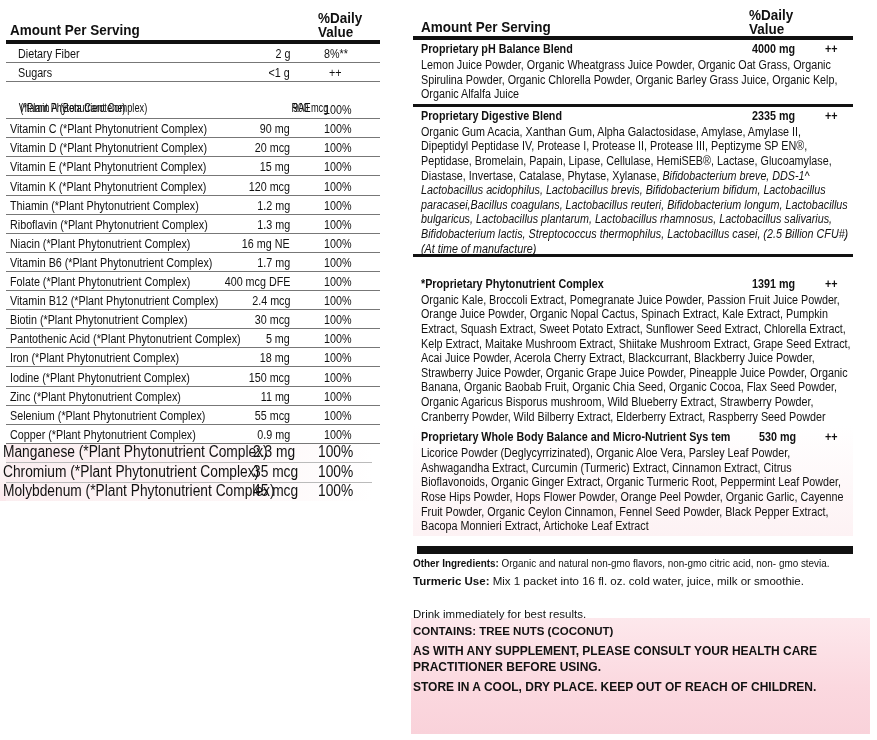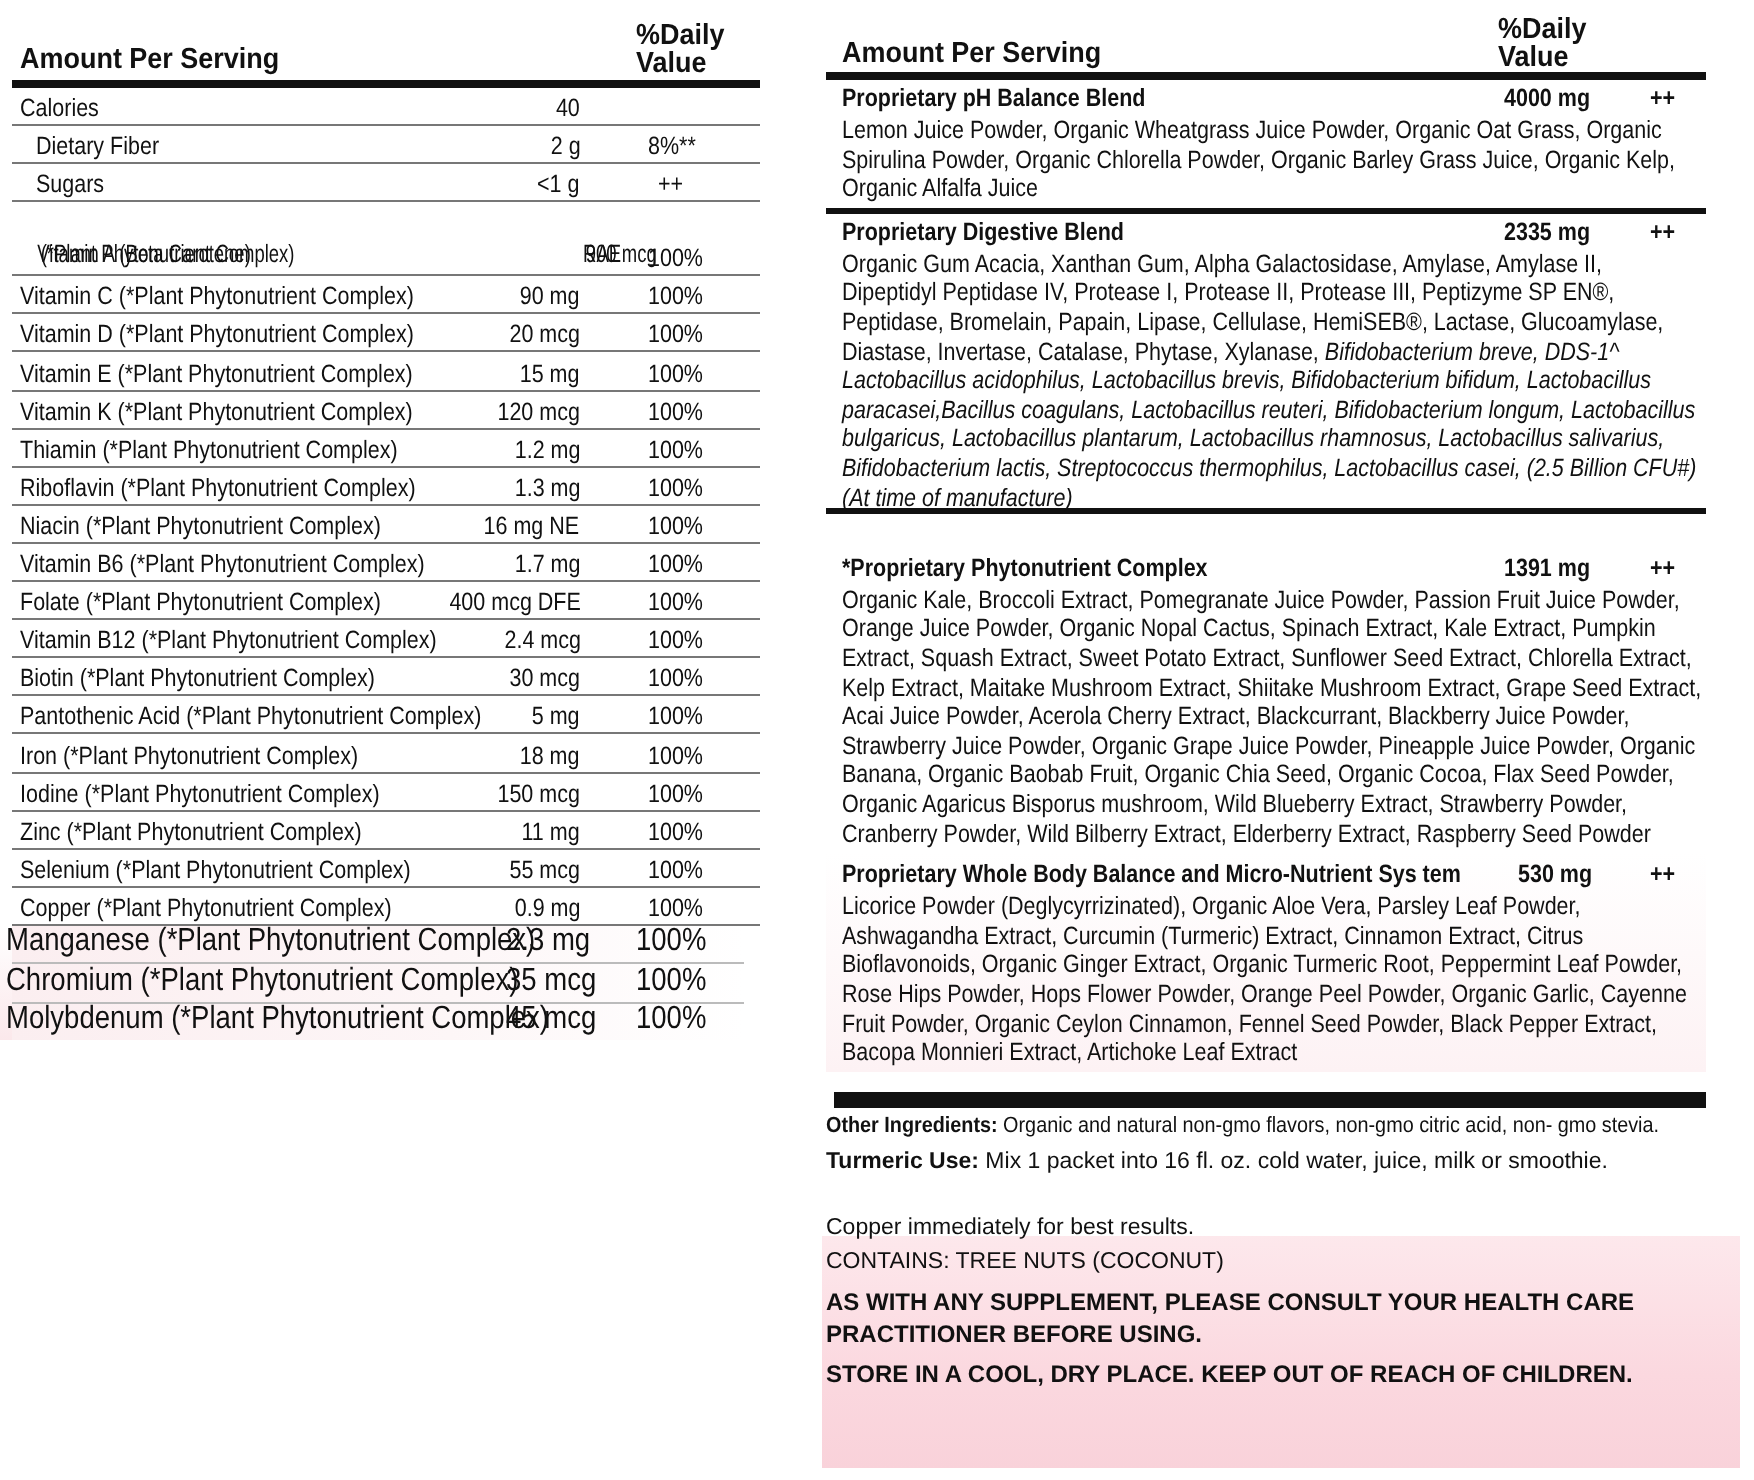--- a/index.html
+++ b/index.html
@@ -45,40 +45,35 @@
   .thickbar { margin:10px 0 0 4px; width:436px; height:8px; background:#111; }
   .footbox { margin:4px 0 0 4px; width:430px; border-left:1.5px solid #333; border-right:1.5px solid #333; border-bottom:1.5px solid #333; padding:2px 4px 3px 6px; font-size:10.5px; line-height:13px; }
   .other { margin:3px 0 0 0; font-size:11px; transform:scaleX(0.9); transform-origin:left top; width:510px; white-space:nowrap; }
   .other b { font-weight:bold; }
   .sugg { margin:6px 0 0 0; font-size:11.5px; line-height:13px; }
   .sugg b { font-weight:bold; }
   #pinkbox { position:absolute; left:411px; top:618px; width:459px; height:116px;
              background:linear-gradient(to bottom,#fde8ec 0%,#fbd8df 60%,#f9d2da 100%); }
   .pcontent { position:absolute; left:413px; top:606px; width:460px; }
   .drink { font-size:11.5px; line-height:13px; }
-  .contains { margin-top:4px; font-weight:normal; font-size:11.5px; }
+  .contains { margin-top:4px; font-weight:bold; font-size:11.5px; }
   .noadd { font-size:11px; line-height:13px; }
   .warn { margin-top:6px; font-weight:bold; font-size:12px; line-height:16px; }
   .store { margin-top:5px; font-weight:bold; font-size:12px; }
 </style>
 </head>
 <body>
 
 <div id="left">
   <div class="hdr">
     <span class="aps">Amount Per Serving</span>
     <span class="dv"><span>%Daily</span><br><span>Value</span></span>
   </div>
 
   <div class="lrow">
-      <span class="nm">Calories</span>
-      <span class="amt">40</span>
-      <span class="dvv"></span>
-    </div>
-  <div class="lrow">
       <span class="nm indent">Dietary Fiber</span>
       <span class="amt">2 g</span>
       <span class="dvv">8%**</span>
     </div>
   <div class="lrow">
       <span class="nm indent">Sugars</span>
       <span class="amt">&lt;1 g</span>
       <span class="dvv" style="left:323px">++</span>
     </div>
   <div class="lrow tall">
@@ -233,17 +228,17 @@
       </div>
     <div class="btext">Licorice Powder (Deglycyrrizinated), Organic Aloe Vera, Parsley Leaf Powder, Ashwagandha Extract, Curcumin (Turmeric) Extract, Cinnamon Extract, Citrus Bioflavonoids, Organic Ginger Extract, Organic Turmeric Root, Peppermint Leaf Powder, Rose Hips Powder, Hops Flower Powder, Orange Peel Powder, Organic Garlic, Cayenne Fruit Powder, Organic Ceylon Cinnamon, Fennel Seed Powder, Black Pepper Extract, Bacopa Monnieri Extract, Artichoke Leaf Extract</div>
   </div>
 
   <div class="thickbar"></div>
   <div class="other"><b>Other Ingredients:</b><span> Organic and natural non-gmo flavors, non-gmo citric acid, non- gmo stevia.</span></div>
   <div class="sugg"><b>Turmeric Use:</b><span> Mix 1 packet into 16 fl. oz. cold water, juice, milk or smoothie.</span></div>
 </div>
 
 <div class="pcontent">
-  <div class="drink" style="margin-top:2px">Copper immediately for best results.</div>
+  <div class="drink" style="margin-top:2px">Drink immediately for best results.</div>
   <div class="contains">CONTAINS: TREE NUTS (COCONUT)</div>
   <div class="warn">AS WITH ANY SUPPLEMENT, PLEASE CONSULT YOUR HEALTH CARE PRACTITIONER BEFORE USING.</div>
   <div class="store">STORE IN A COOL, DRY PLACE. KEEP OUT OF REACH OF CHILDREN.</div>
 </div>
 
 </body></html>

